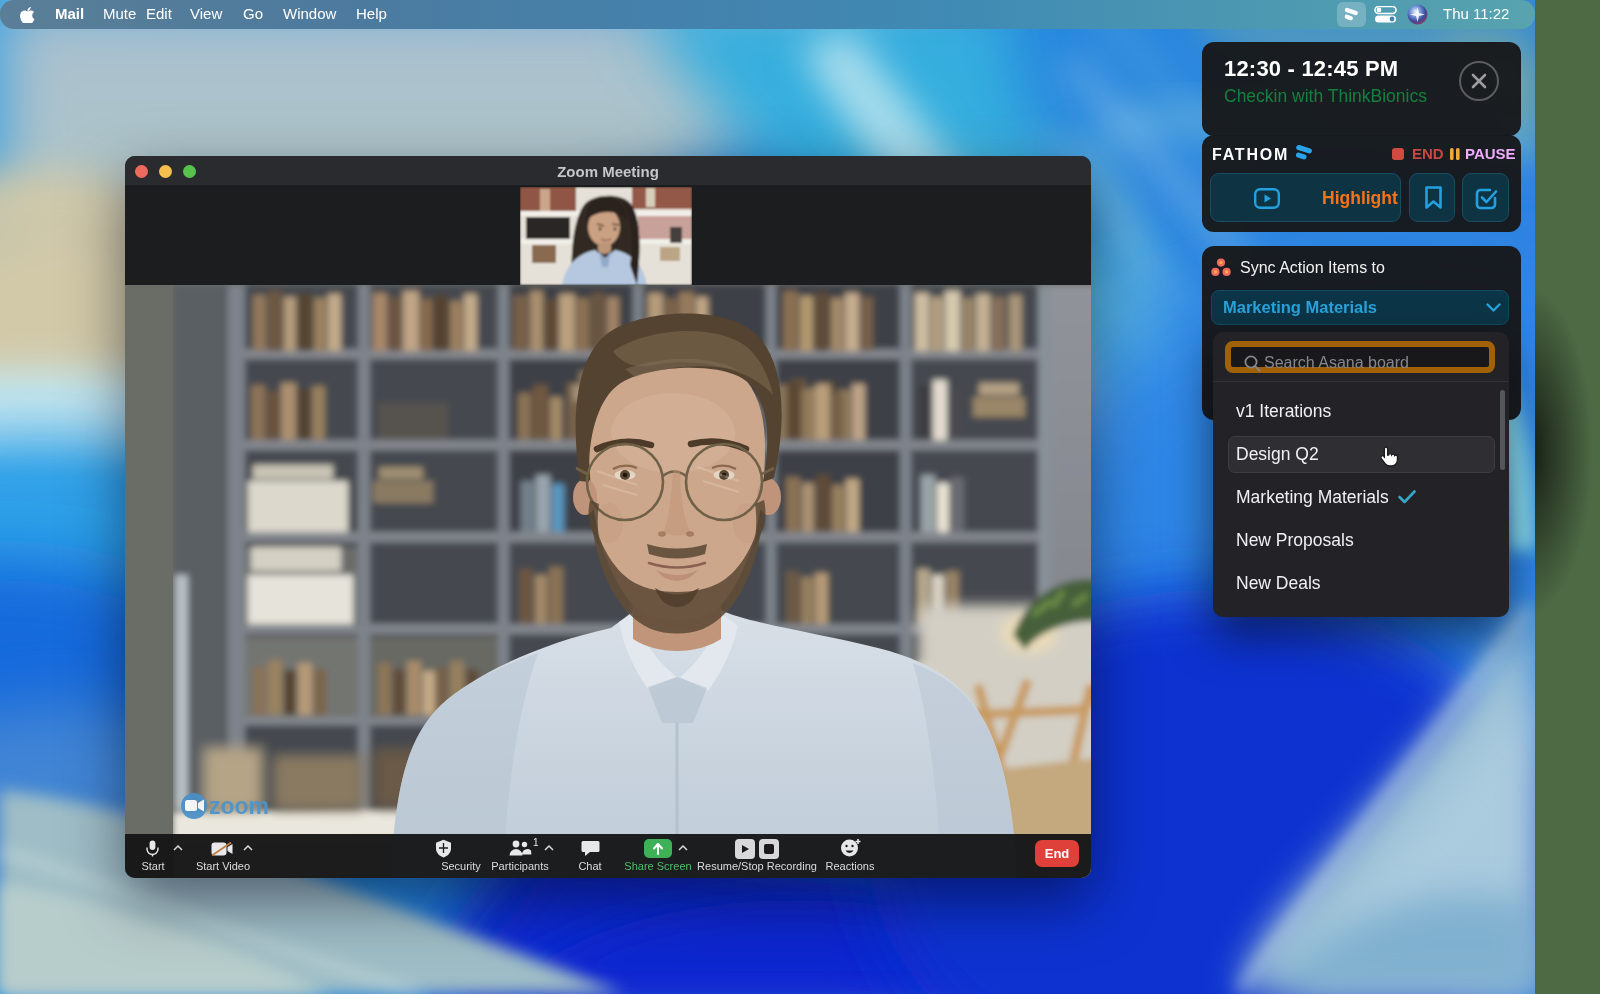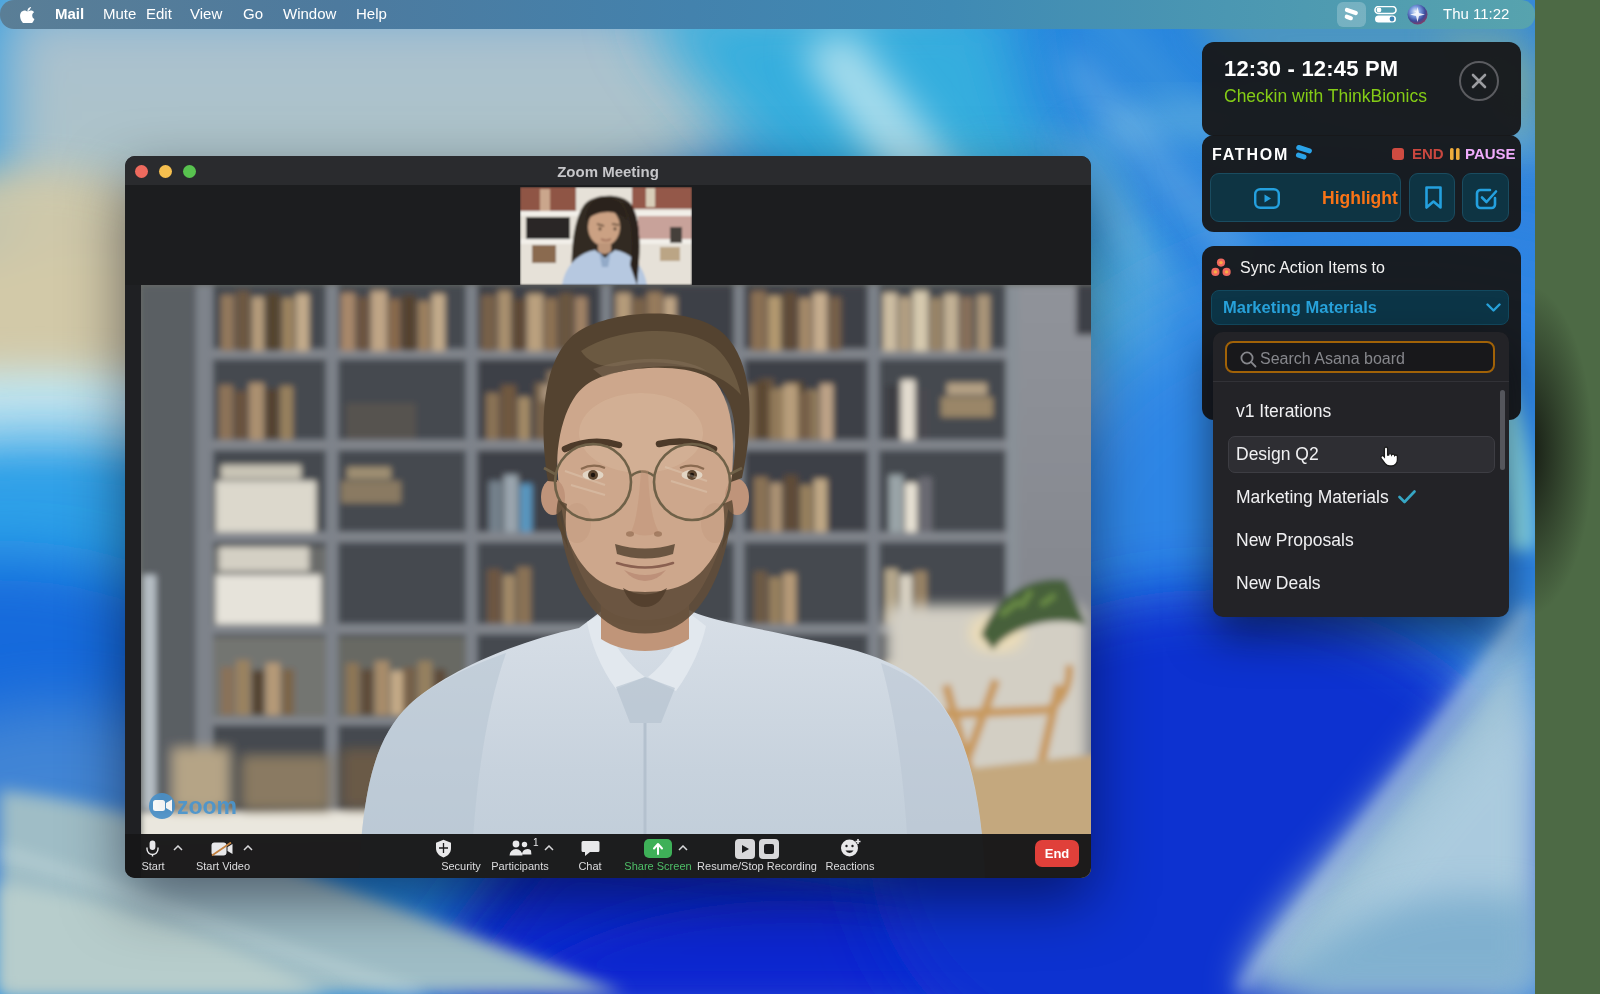--- a/index.html
+++ b/index.html
@@ -13,31 +13,31 @@
      color:#fff; font-size:15px;border-radius:14px; }
   #menubar .mi { position:absolute; top:5px; }
 
   
   #zwin { position:absolute; left:125px; top:156px; width:966px; height:722px; border-radius:10px;
      background:#1f2023; box-shadow:0 22px 60px rgba(0,0,20,0.5); overflow:hidden; }
   #ztitle { position:absolute; left:0; top:0; width:966px; height:29px; background:#2a2b2e;
      color:#c6c6c9; font-size:15px; font-weight:bold; text-align:center; line-height:31px; }
   .tl { position:absolute; top:9px; width:13px; height:13px; border-radius:50%; z-index:5; }
   #zstrip { position:absolute; left:0; top:29px; width:966px; height:100px; background:#1c1d1f; }
-  #zvideo { position:absolute; left:16px; top:129px; width:966px; height:593px; background:#6a6d66; }
+  #zvideo { position:absolute; left:0; top:129px; width:966px; height:593px; background:#6a6d66;padding-left:48px; }
   #ztoolbar { position:absolute; left:0; top:678px; width:966px; height:44px; background:rgba(23,23,24,0.97); }
   .tb-label { position:absolute; top:26px; font-size:11px; color:#dcdcde; white-space:nowrap; transform:translateX(-50%); }
 
   
   .card { position:absolute; left:1202px; width:319px; background:rgba(23,24,26,0.96); border-radius:12px; }
   #hl-text { position:absolute; left:79px; top:14px; font-size:17.5px; font-weight:bold; color:#f97316;margin-left:32px; }
   #dd-select { position:absolute; left:9px; top:44px; width:298px; height:35px; background:#0c3547; border:1px solid #12495f; border-radius:8px; }
   #menu { position:absolute; left:1213px; top:332px; width:296px; height:285px; background:#232327; border-radius:10px;
       box-shadow:0 18px 45px rgba(0,0,10,0.55); }
-  #search { position:absolute; left:12px; top:9px; width:270px; height:32px; background:#18181b; border:2px solid #a16207; border-radius:8px; }
+  #search { position:absolute; left:12px; top:9px; width:270px; height:32px; background:#18181b; border:6px solid #a16207; border-radius:8px; }
   .mrow { position:absolute; left:23px; font-size:17.5px; color:#f0f0f2; white-space:nowrap; }
   #hoverrow { position:absolute; left:15px; top:104px; width:267px; height:37px; background:#2e2e33; border:1px solid #3d3d43; border-radius:7px; }
   #scrollbar { position:absolute; left:287px; top:58px; width:5px; height:80px; background:#55565c; border-radius:3px; }
 </style></head>
 <body>
 <div id="desktop">
 
   <svg width="1535" height="994" style="position:absolute;left:0;top:0" viewBox="0 0 1535 994" preserveAspectRatio="none">
     <defs>
       <filter id="bl45" x="-40%" y="-40%" width="180%" height="180%">
@@ -505,21 +505,21 @@
         <path d="M5.5,12.5 a4.5,4.5 0 0 0 8,0 Z" fill="#1b1b1d"></path>
         <path d="M18,1 v5 M15.5,3.5 h5" stroke="#e8e8ea" stroke-width="1.6"></path>
       </svg>
       <div class="tb-label" style="left:725px">Reactions</div>
       <div class="abs" style="left:910px;top:6px;width:44px;height:27px;background:#e0403a;border-radius:7px;color:#fff;font-size:13px;font-weight:bold;text-align:center;line-height:27px">End</div>
     </div>
   </div>
 
   <div class="card" id="card-time" style="top:42px;height:94px">
     <div class="abs" style="left:22px;top:14px;font-size:22px;font-weight:bold;color:#fff;letter-spacing:0.2px">12:30 - 12:45 PM</div>
-    <div class="abs" style="left:22px;top:44px;font-size:17.5px;color:#84cc16">Checkin with ThinkBionics</div>
+    <div class="abs" style="left:22px;top:44px;font-size:17.5px;color:#15803d">Checkin with ThinkBionics</div>
     <div class="abs" style="left:257px;top:19px;width:40px;height:40px;border-radius:50%;border:2px solid #5b5c60">
       <svg width="36" height="36" viewBox="0 0 36 36">
           <path d="M12,12 L24,24 M24,12 L12,24" stroke="#9b9ca0" stroke-width="2.6" stroke-linecap="round"></path>
         </svg>
     </div>
   </div>
 
   <div class="card" id="card-fathom" style="top:135px;height:97px">
     <div class="abs" style="left:10px;top:11px;font-size:16px;font-weight:bold;color:#fff;letter-spacing:1.8px">FATHOM</div>
     <svg class="abs" style="left:93px;top:9px" width="18" height="18" viewBox="0 0 20 20">

